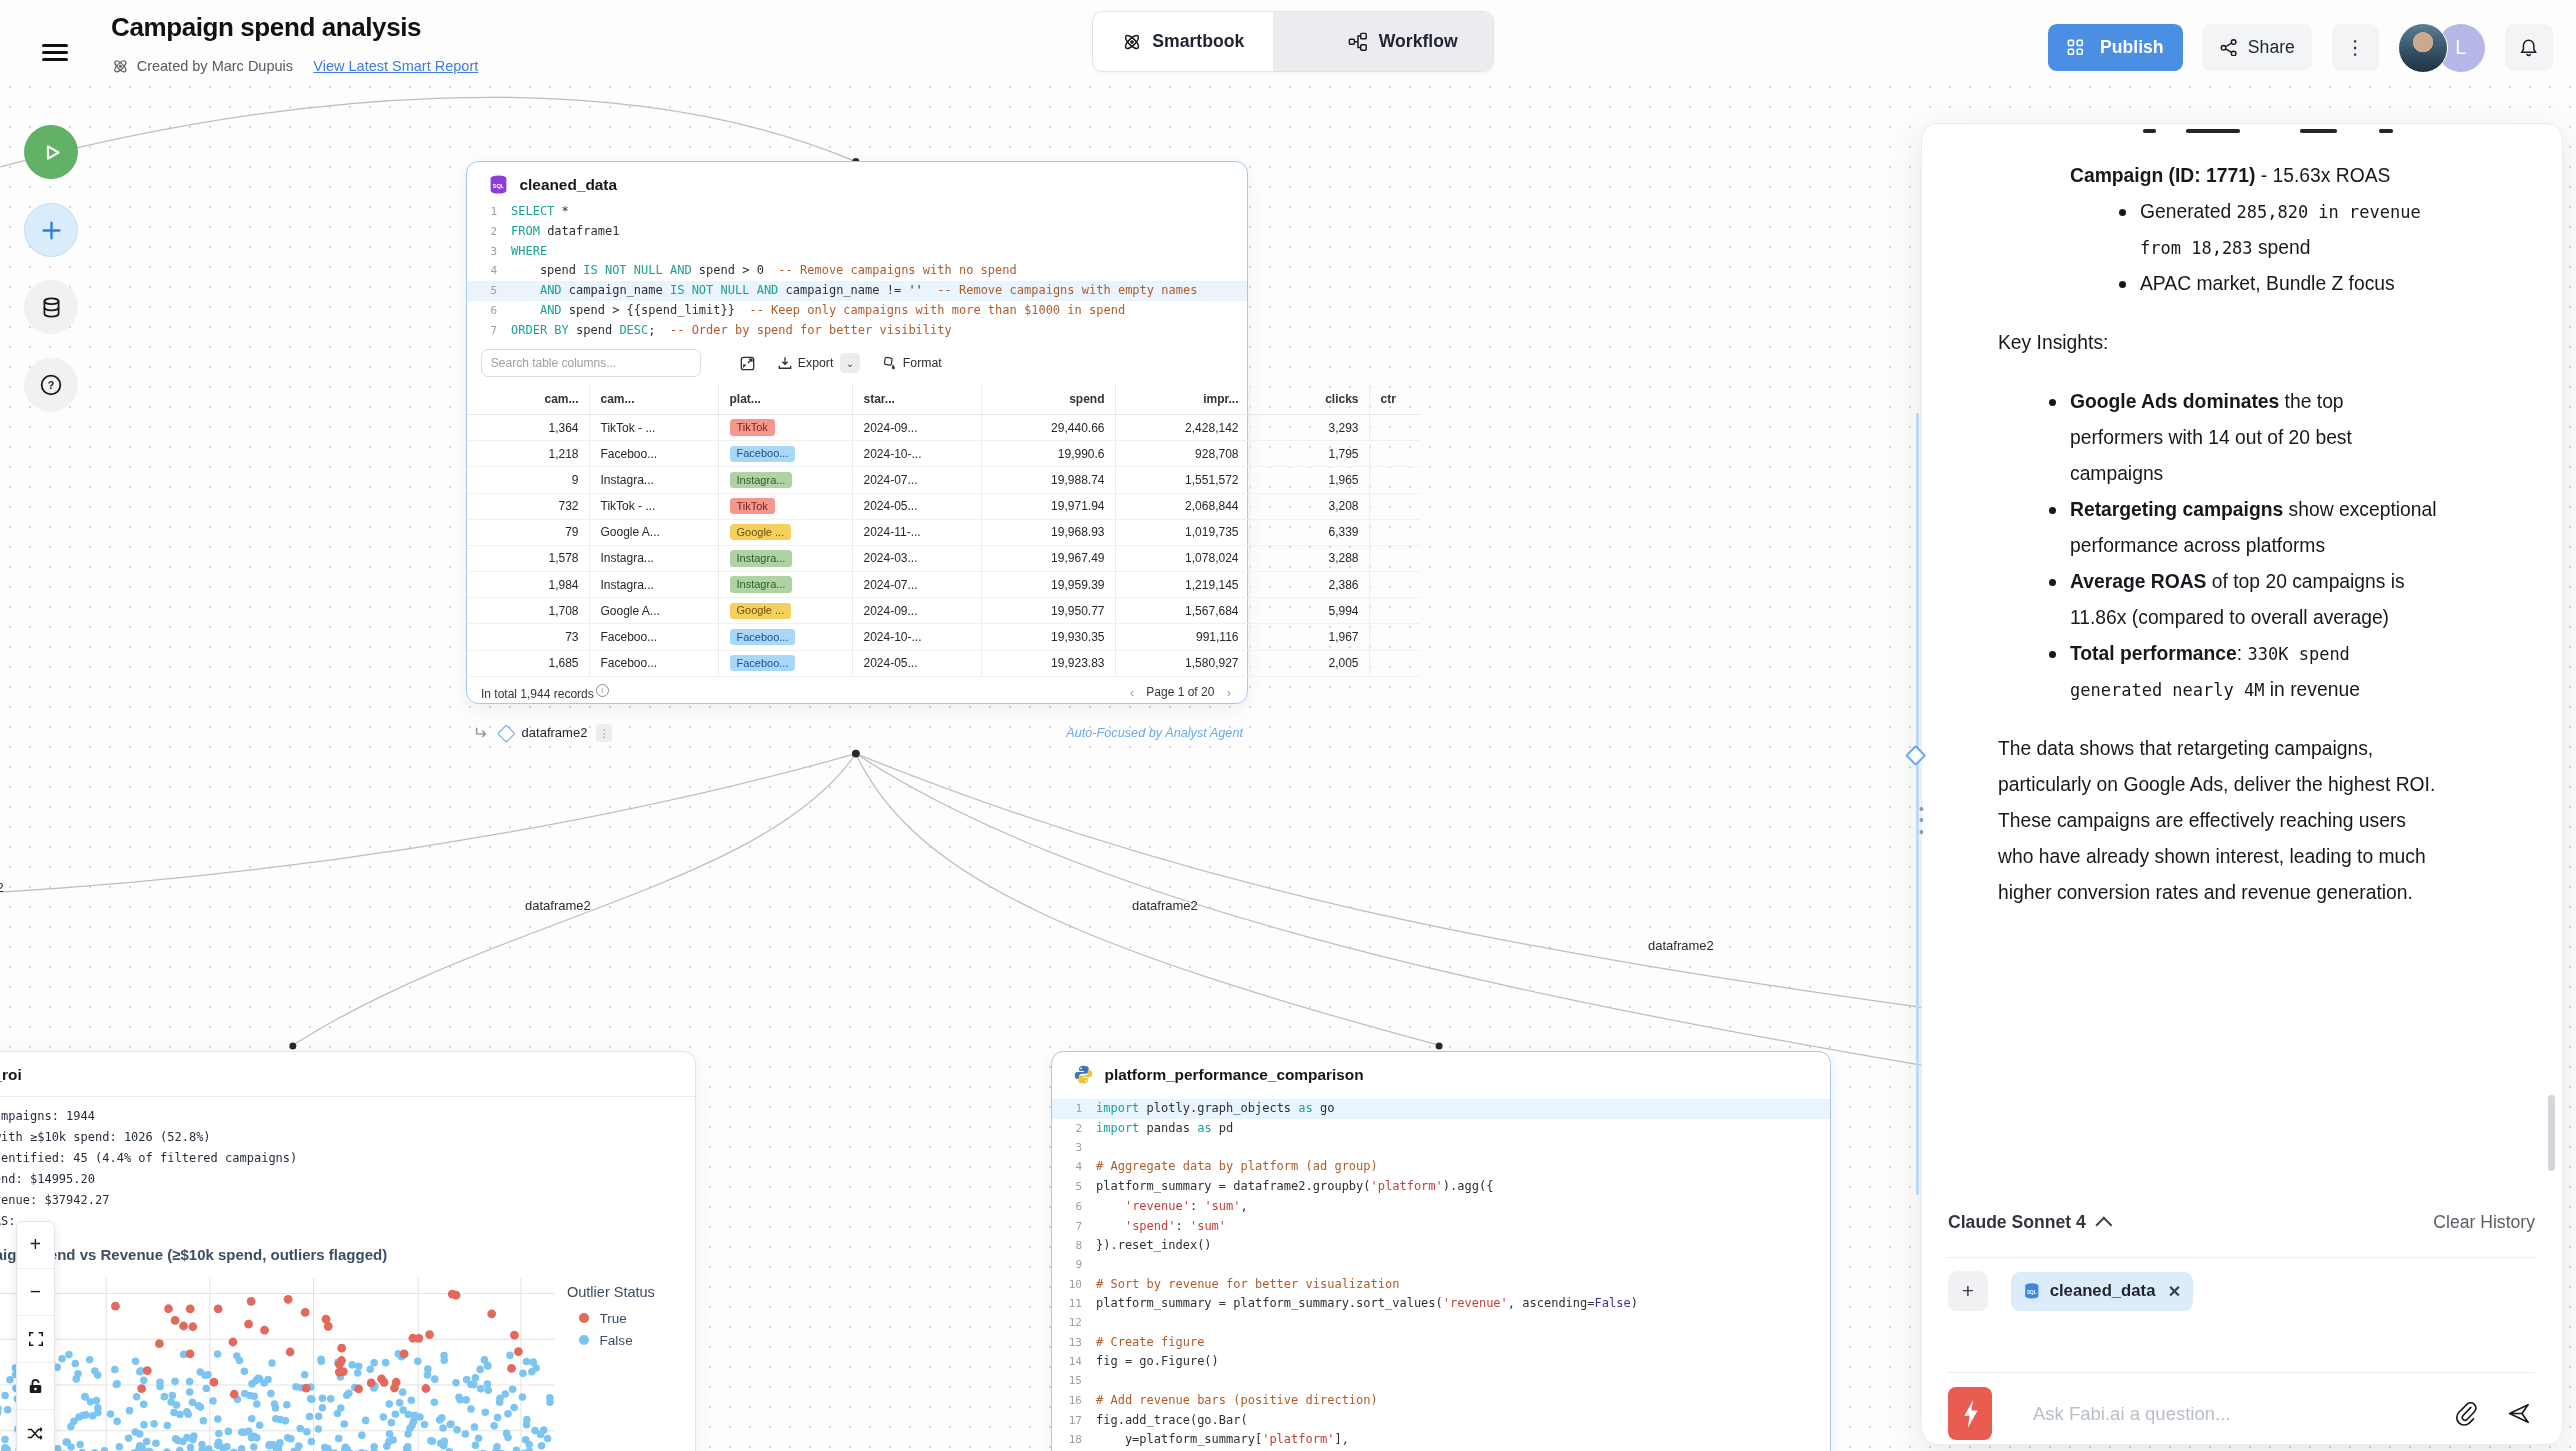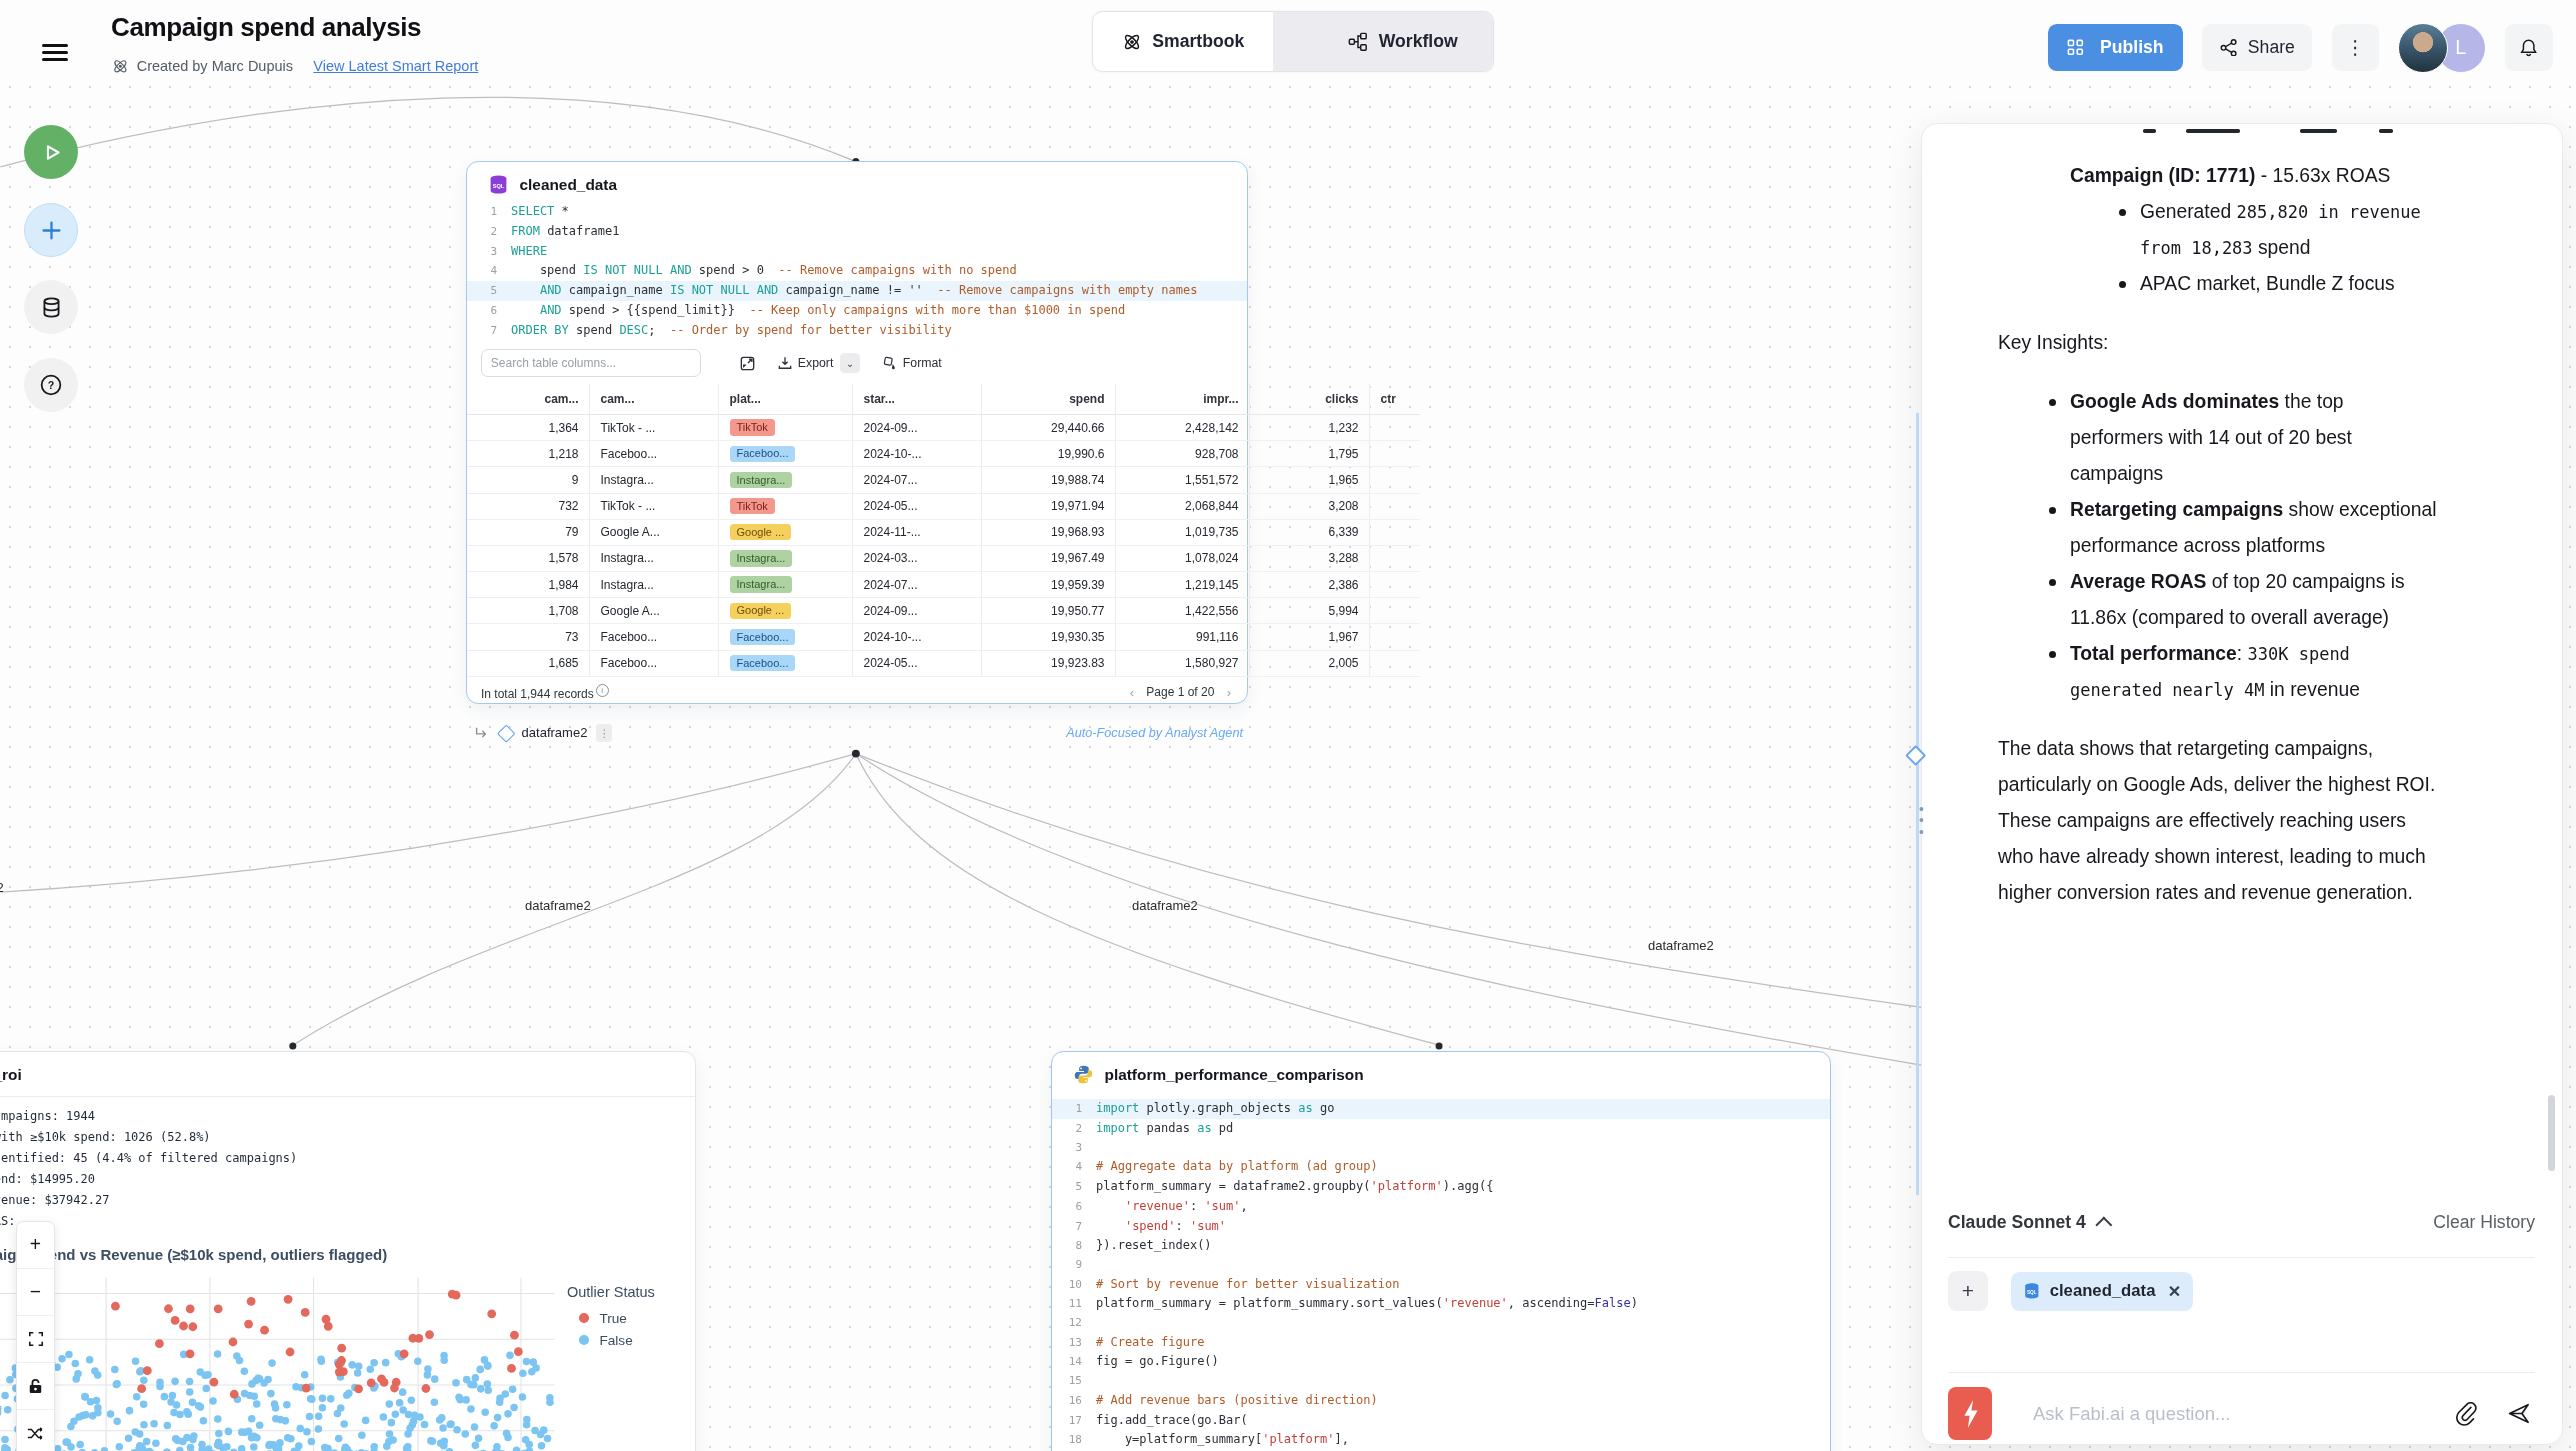--- a/index.html
+++ b/index.html
@@ -337,21 +337,21 @@
         </tr>
       </thead>
     <tbody id="tbody">
         <tr>
           <td class="al-r">1,364</td>
           <td class="al-l">TikTok - ...</td>
           <td class="al-l"><span class="bdg tiktok">TikTok</span></td>
           <td class="al-l">2024-09...</td>
           <td class="al-r">29,440.66</td>
           <td class="al-r">2,428,142</td>
-          <td class="al-r">1,232</td>
+          <td class="al-r">3,293</td>
           <td class="al-l"></td>
         </tr>
         <tr>
           <td class="al-r">1,218</td>
           <td class="al-l">Faceboo...</td>
           <td class="al-l"><span class="bdg facebook">Faceboo...</span></td>
           <td class="al-l">2024-10-...</td>
           <td class="al-r">19,990.6</td>
           <td class="al-r">928,708</td>
           <td class="al-r">1,795</td>
@@ -406,21 +406,21 @@
           <td class="al-r">1,219,145</td>
           <td class="al-r">2,386</td>
           <td class="al-l"></td>
         </tr>
         <tr>
           <td class="al-r">1,708</td>
           <td class="al-l">Google A...</td>
           <td class="al-l"><span class="bdg google">Google ...</span></td>
           <td class="al-l">2024-09...</td>
           <td class="al-r">19,950.77</td>
-          <td class="al-r">1,422,556</td>
+          <td class="al-r">1,567,684</td>
           <td class="al-r">5,994</td>
           <td class="al-l"></td>
         </tr>
         <tr>
           <td class="al-r">73</td>
           <td class="al-l">Faceboo...</td>
           <td class="al-l"><span class="bdg facebook">Faceboo...</span></td>
           <td class="al-l">2024-10-...</td>
           <td class="al-r">19,930.35</td>
           <td class="al-r">991,116</td>

